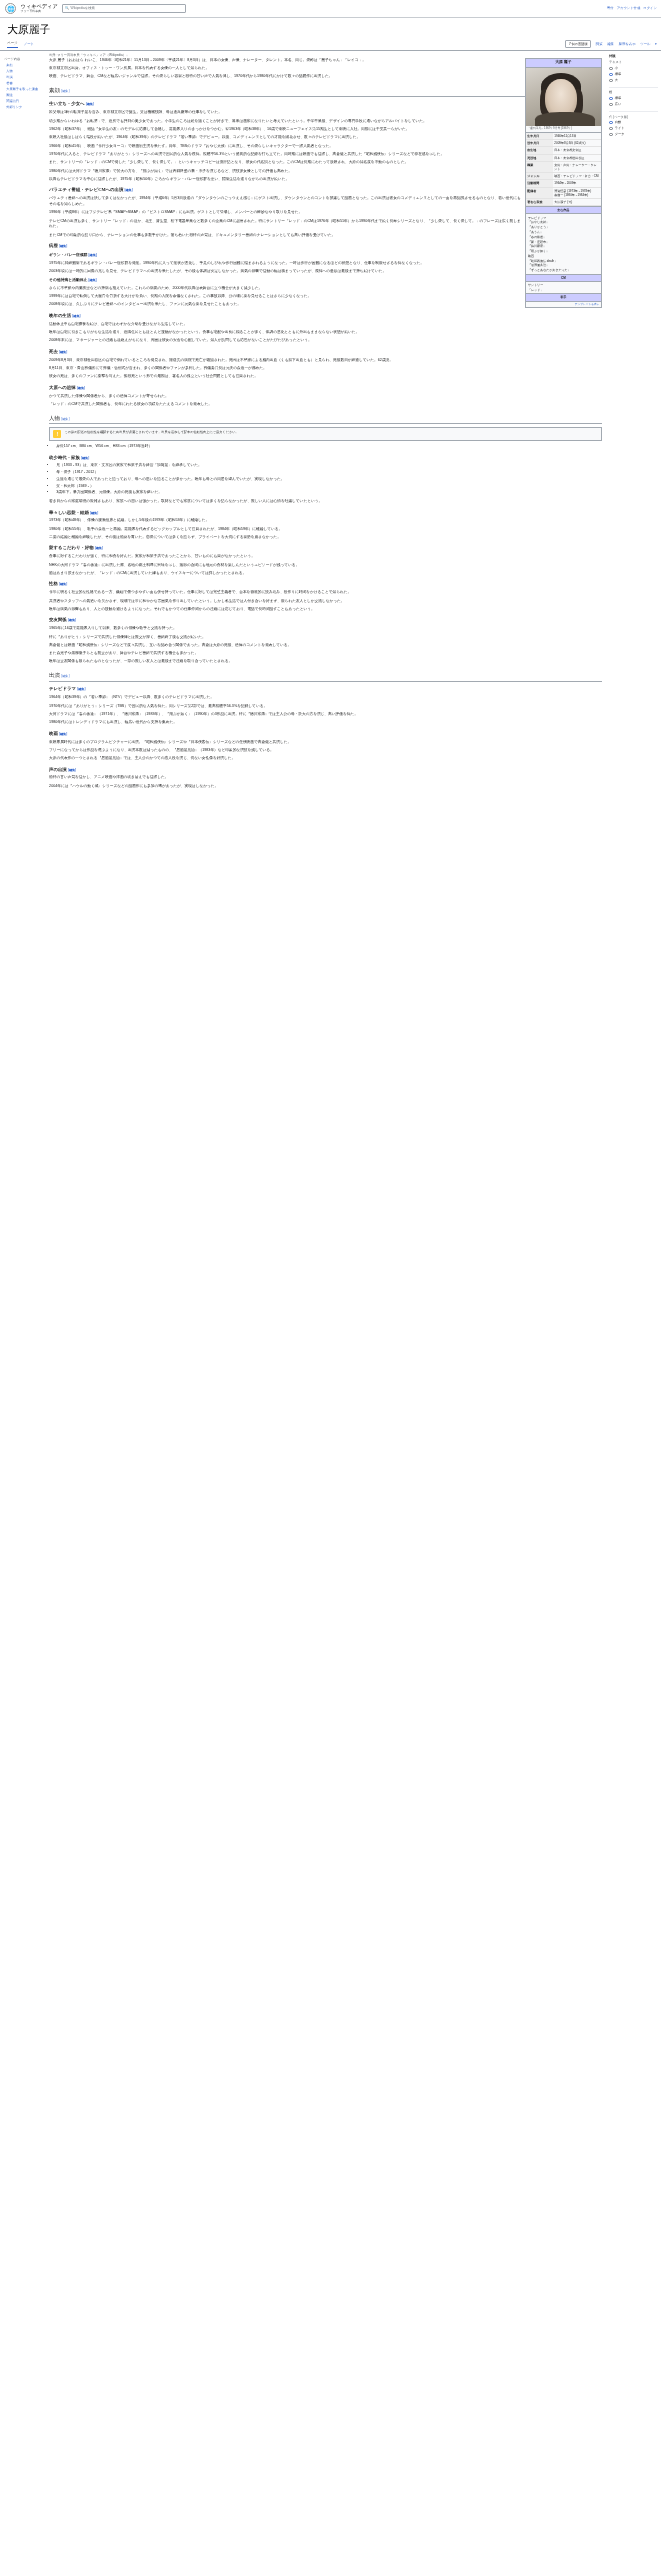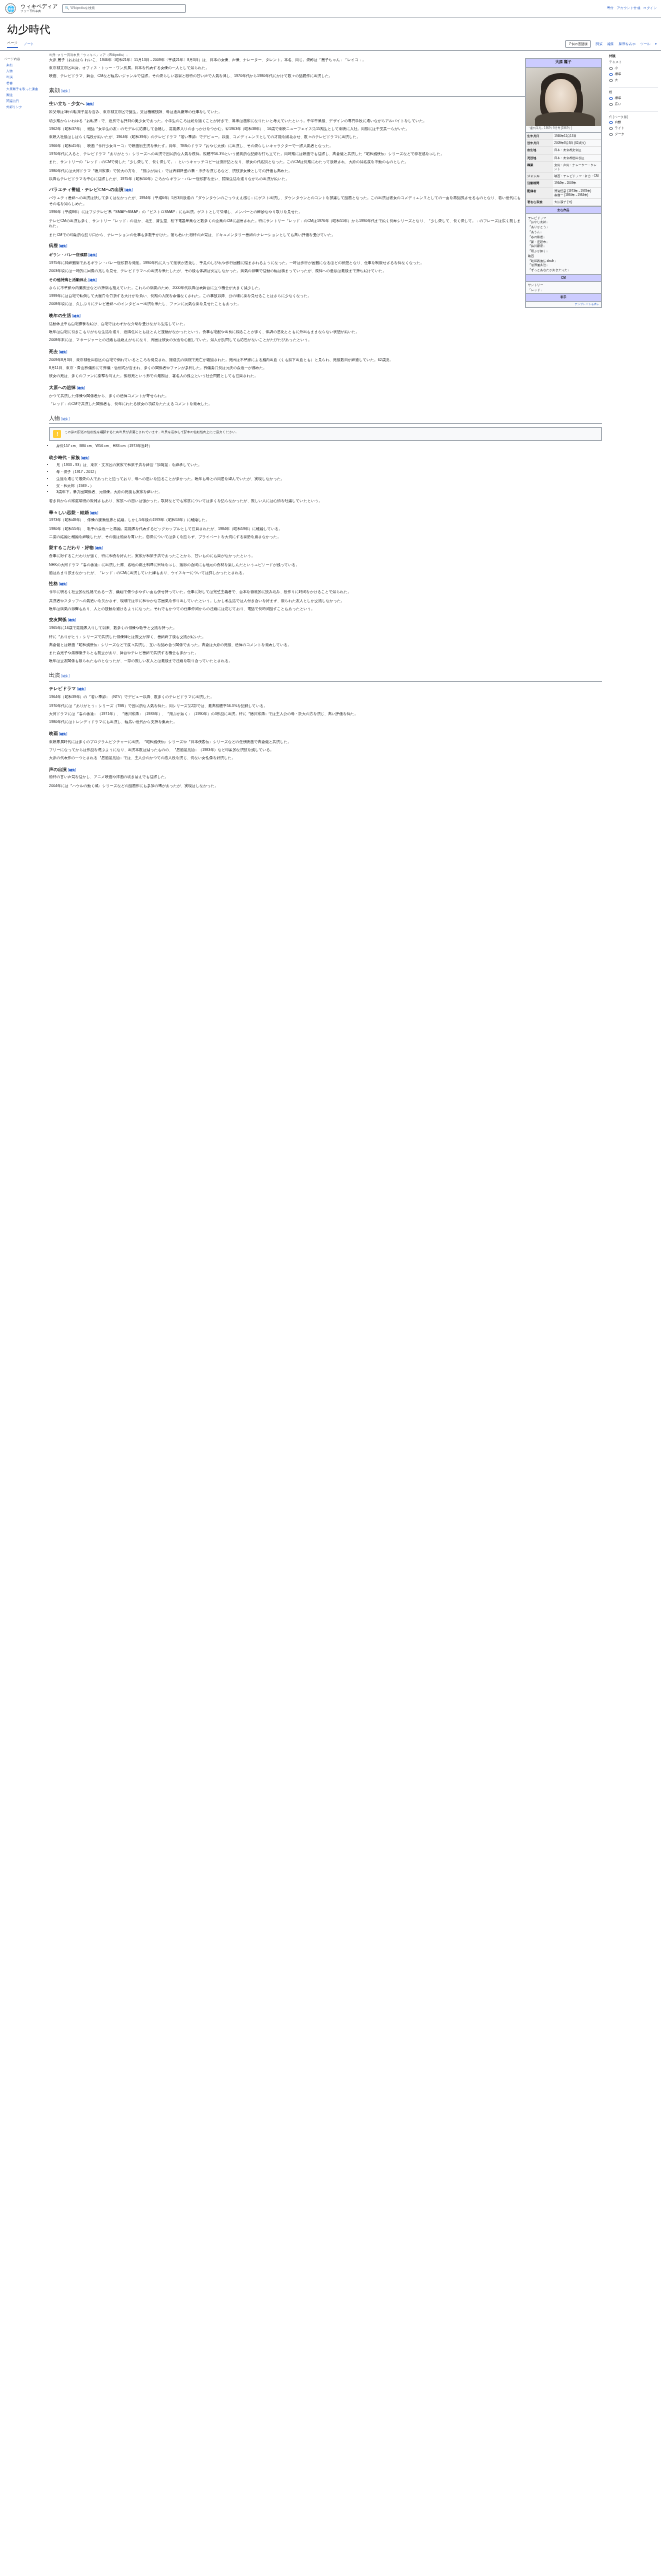--- a/index.html
+++ b/index.html
@@ -172,21 +172,21 @@
       <span>Wikipediaを検索</span>
     </div>
     <div class="topbar-right">
       <a>寄付</a>
       <a>アカウント作成</a>
       <a>ログイン</a>
     </div>
   </div>
 
   <div class="titleblock">
-    <h1 class="pagetitle">幼少時代</h1>
+    <h1 class="pagetitle">大原麗子</h1>
   </div>
   <div class="tabrow">
     <span class="active">ページ</span>
     <span>ノート</span>
     <span class="right">
       <span class="langbtn">7 個の言語版</span>
       <span>閲覧</span>
       <span>編集</span>
       <span>履歴を表示</span>
       <span>ツール</span>

